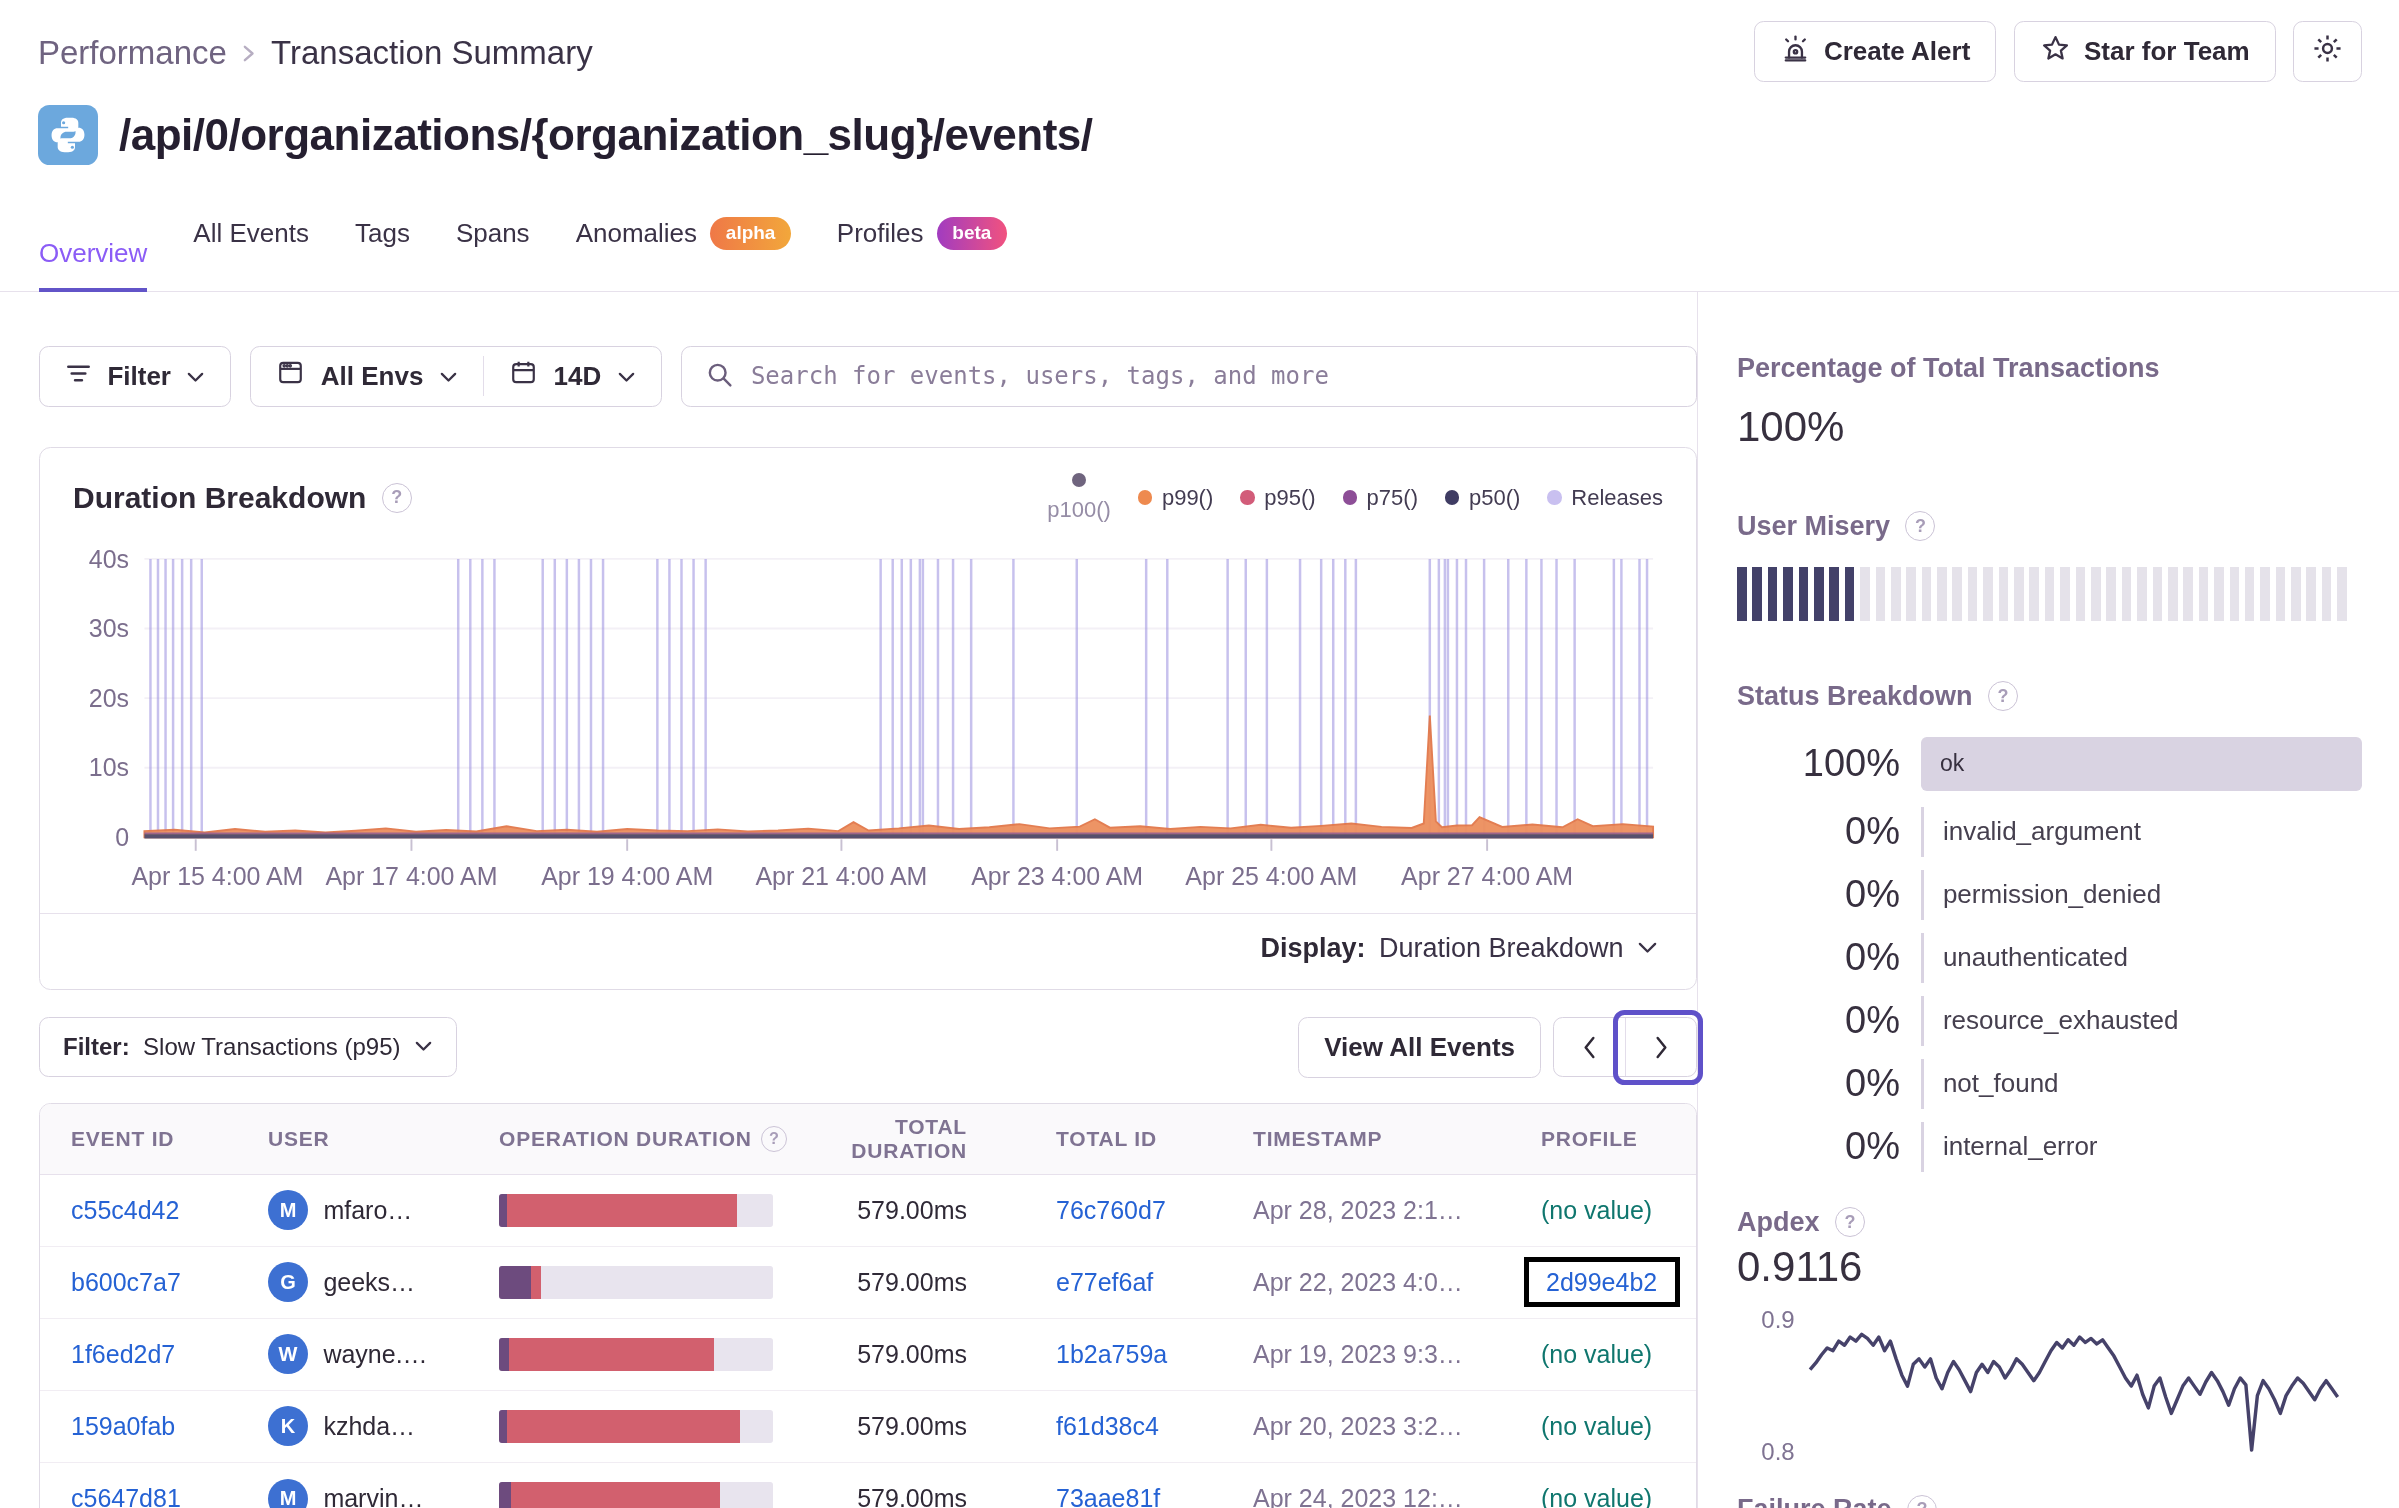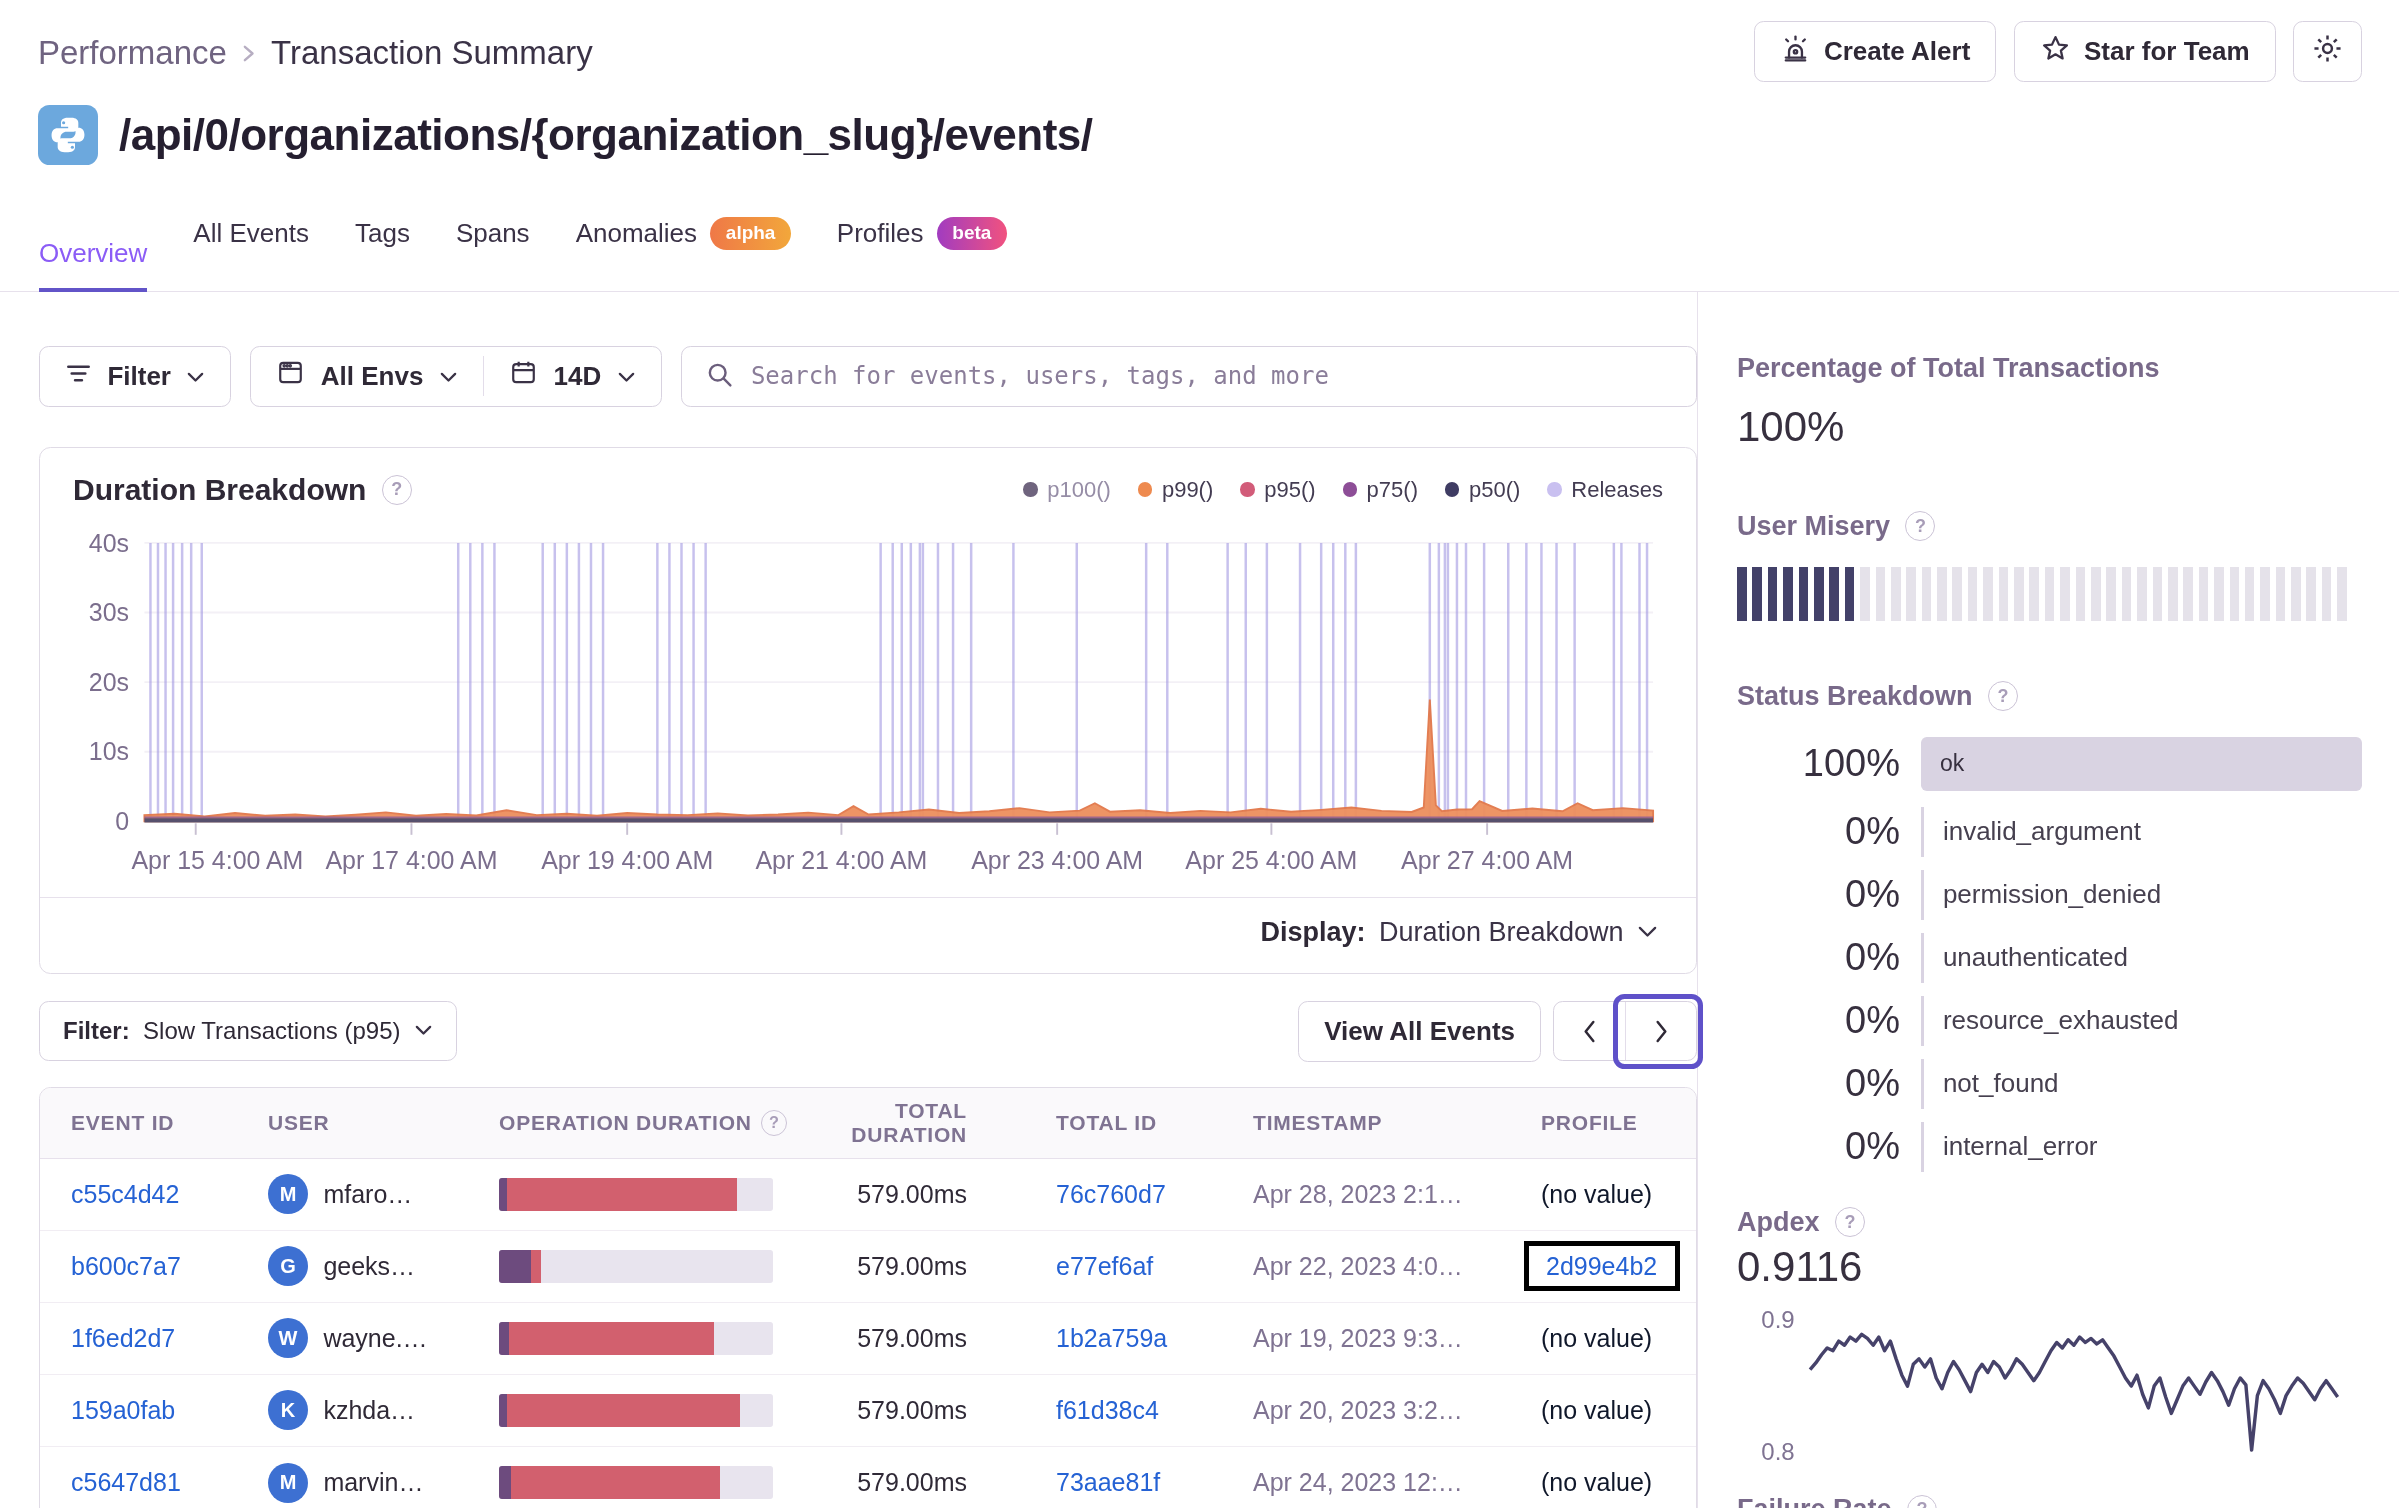--- a/index.html
+++ b/index.html
@@ -52,21 +52,21 @@
   .chart-panel { margin-top:40px; border:1.4px solid #e0dbe6; border-radius:11.5px; background:#fff; padding:25px 33px 7.7px; }
   .chart-head { display:flex; justify-content:space-between; align-items:center; }
   .chart-title-wrap { display:flex; align-items:center; gap:15.4px; }
   .chart-title { font-size:30px; font-weight:700; color:#2f2936; }
   .help { width:30px; height:30px; border:1.9px solid #cbc3d6; border-radius:50%; color:#a89db8; font-size:18px; font-weight:700;
     display:inline-flex; align-items:center; justify-content:center; flex:none; cursor:pointer; }
   .help.small { width:26px; height:26px; font-size:16.3px; }
   .legend { display:flex; align-items:center; gap:27px; }
   .legend-item { display:flex; align-items:center; gap:9.6px; font-size:22px; color:#433c52; cursor:pointer; }
   .legend-item .dot { width:14.4px; height:14.4px; border-radius:50%; }
-  .legend-item.muted { color:#968da6; }
+  .legend-item.muted { color:#968da6;flex-direction:column; }
   .chart-wrap { margin-top:9.6px; }
   .chart-footer { border-top:1.4px solid #e7e1ec; margin:13.4px -33px 0; padding:19px 38px 17.3px 33px;
     display:flex; justify-content:flex-end; align-items:center; gap:13.4px; }
   .display-label { font-size:27px; font-weight:700; color:#2f2936; }
   .display-value { font-size:27px; color:#3a3246; display:flex; align-items:center; gap:13.4px; cursor:pointer; }
 
   
   .events-toolbar { margin-top:27px; display:flex; justify-content:space-between; align-items:center; }
   .filter-pill { display:inline-flex; align-items:center; gap:13.4px; height:60px; padding:0 23px; border:1.4px solid #d8d2e0;
     border-radius:9.6px; font-size:24px; cursor:pointer; background:#fff; }
@@ -87,21 +87,21 @@
   .t-body .t-row { height:72px; border-bottom:1.4px solid #f1edf3; font-size:25px; }
   .t-body .t-row:last-child { border-bottom:none; }
   .link { color:#2562d4; cursor:pointer; }
   .user-cell { display:flex; align-items:center; gap:15.4px; }
   .avatar { width:40px; height:40px; border-radius:50%; background:#3d70d2; color:#fff; font-size:20px; font-weight:600;
     display:inline-flex; align-items:center; justify-content:center; flex:none; }
   .op-track { width:274px; height:33px; background:#e8e4ee; border-radius:2.9px; display:flex; overflow:hidden; }
   .op-seg { height:100%; }
   .total-cell { color:#2f2936; }
   .ts-cell { color:#7f7392; }
-  .novalue { color:#0f172a; }
+  .novalue { color:#0f766e; }
   .profile-highlight { display:inline-block; border:5.8px solid #000; padding:5.8px 17.3px; margin:-5.8px 0 -5.8px -17.3px; }
 
   
   .side-heading { font-size:27px; font-weight:600; color:#796a8a; display:flex; align-items:center; gap:15.4px; }
   .side-big { font-size:42px; font-weight:500; color:#37303f; margin-top:19px; }
   .misery-bar { display:flex; gap:5.8px; margin-top:25px; height:54px; }
   .misery-seg { width:9.6px; height:100%; }
   .section { margin-top:60px; }
   .status-rows { margin-top:25px; }
   .status-row { display:grid; grid-template-columns:163px 1fr; column-gap:21px; align-items:center; margin-top:19px; }

